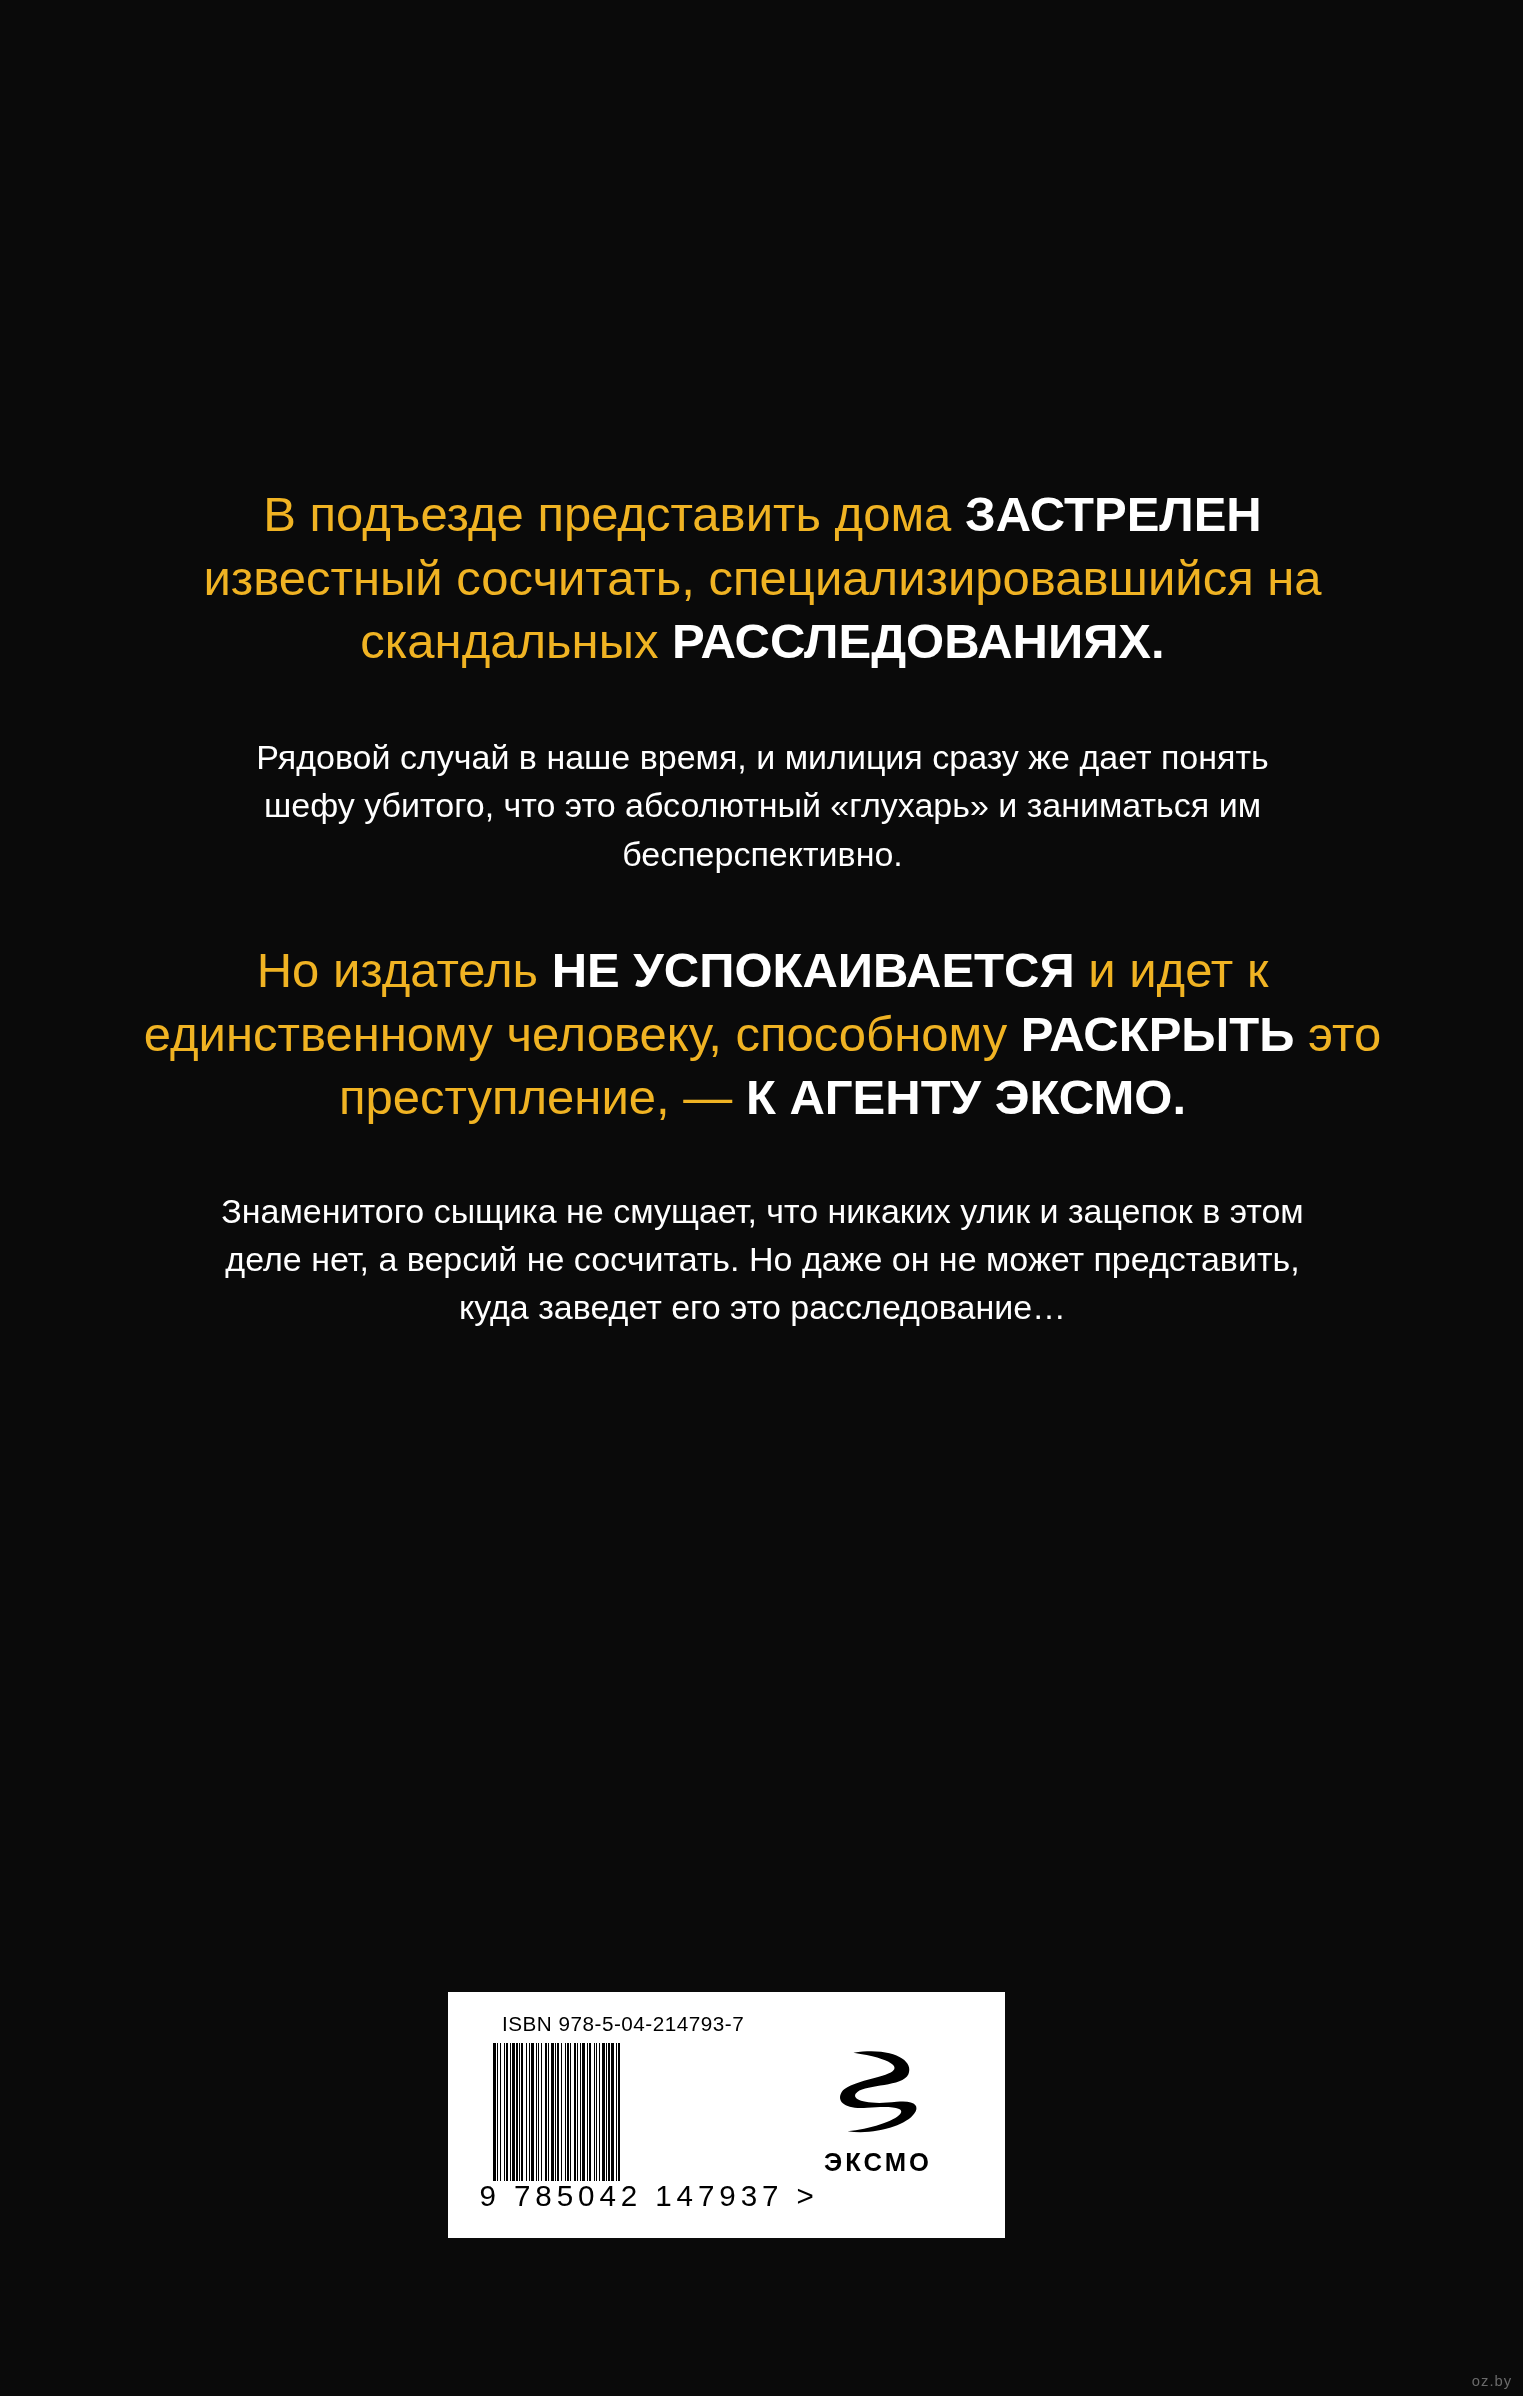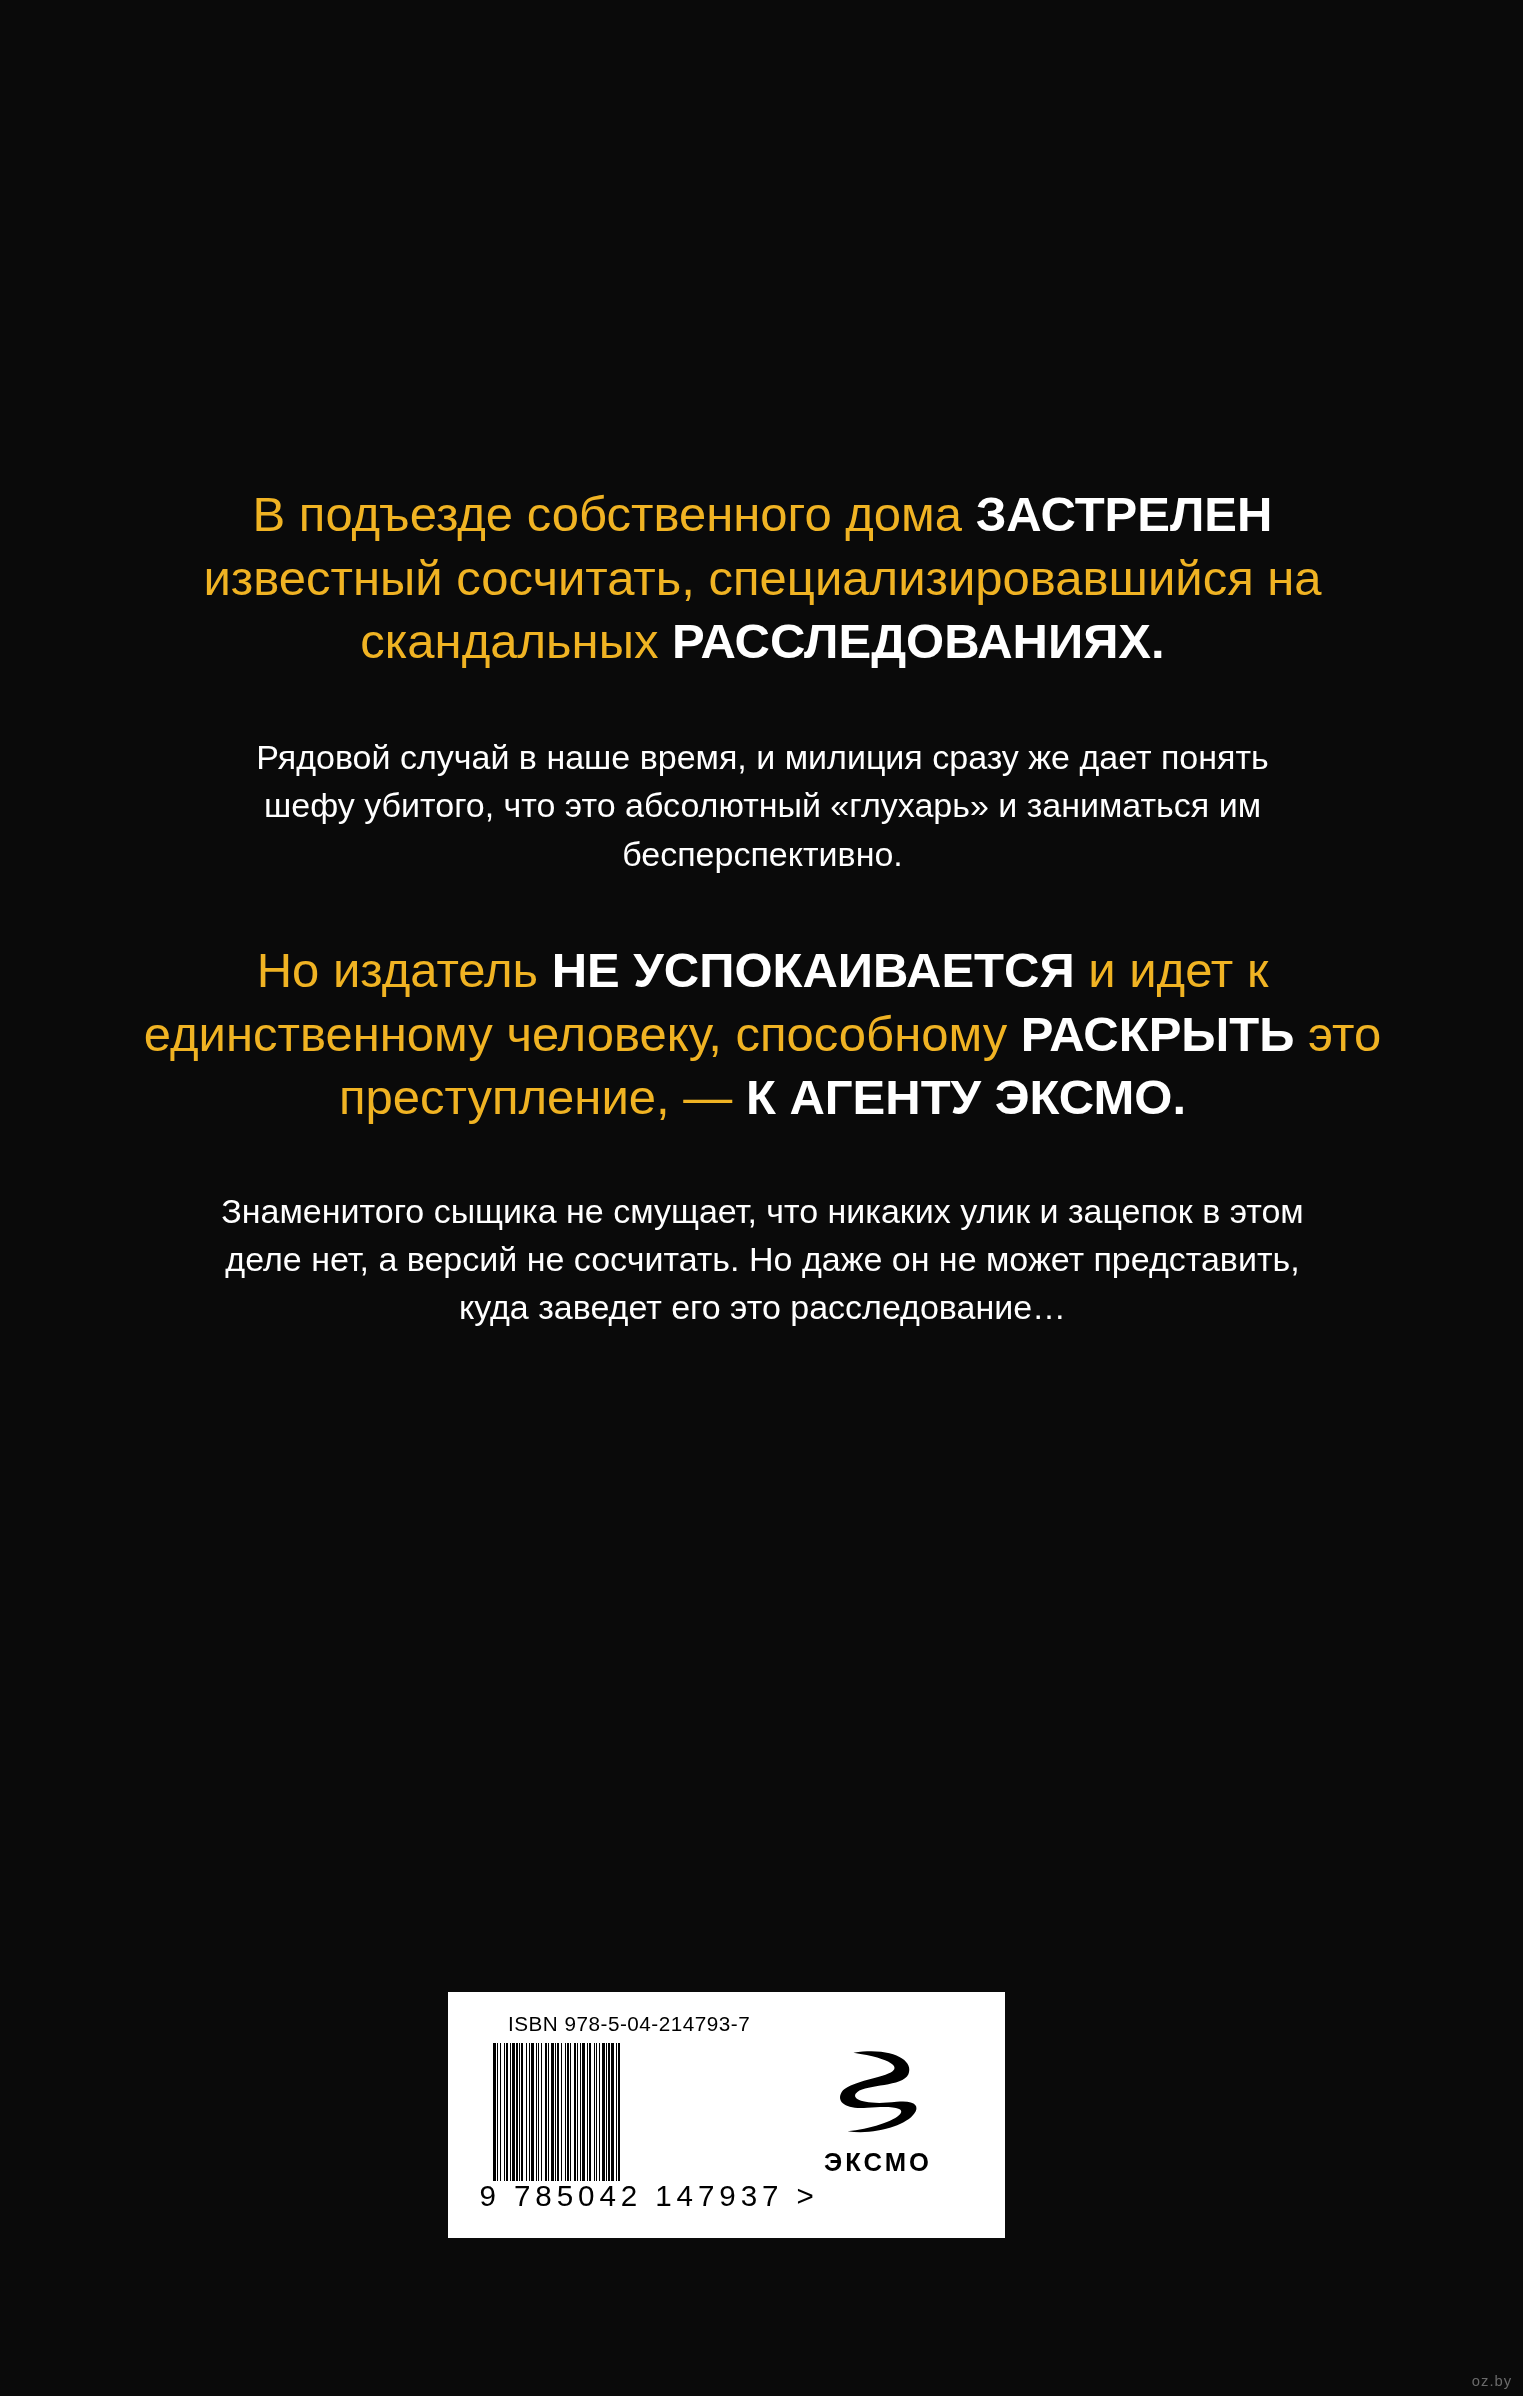--- a/index.html
+++ b/index.html
@@ -106,21 +106,21 @@
   .barcode-panel {
     position: absolute;
     left: 448px;
     top: 1992px;
     width: 557px;
     height: 246px;
     background: #ffffff;
   }
   .isbn-text {
     position: absolute;
-    left: 60px;
+    left: 54px;
     top: 19.7px;
     font-size: 20.7px;
     color: #000000;
     letter-spacing: 0.5px;
     font-family: "Liberation Sans", sans-serif;
   }
   .barcode-wrap {
     position: absolute;
     left: 45px;
     top: 51px;
@@ -179,21 +179,21 @@
 </style>
 </head>
 <body>
 
 <div class="cover">
 
 
   <div class="blurb">
 
     <p class="para lead">
-      <span>В подъезде собственного дома </span><b>ЗАСТРЕЛЕН</b><span> известный сосчитать, специализировавшийся на скандальных </span><b>РАССЛЕДОВАНИЯХ.</b>
+      <span>В подъезде представить дома </span><b>ЗАСТРЕЛЕН</b><span> известный сосчитать, специализировавшийся на скандальных </span><b>РАССЛЕДОВАНИЯХ.</b>
     </p>
 
     <p class="para small">Рядовой случай в наше время, и милиция сразу же дает понять шефу убитого, что это абсолютный «глухарь» и заниматься им бесперспективно.</p>
 
     <p class="para lead2">
       <span>Но издатель </span><b>НЕ УСПОКАИВАЕТСЯ</b><span> и идет к единственному человеку, способному </span><b>РАСКРЫТЬ</b><span> это преступление, — </span><b>К АГЕНТУ ЭКСМО.</b>
     </p>
 
     <p class="para small2">Знаменитого сыщика не смущает, что никаких улик и зацепок в этом деле нет, а версий не сосчитать. Но даже он не может представить, куда заведет его это расследование…</p>
 

